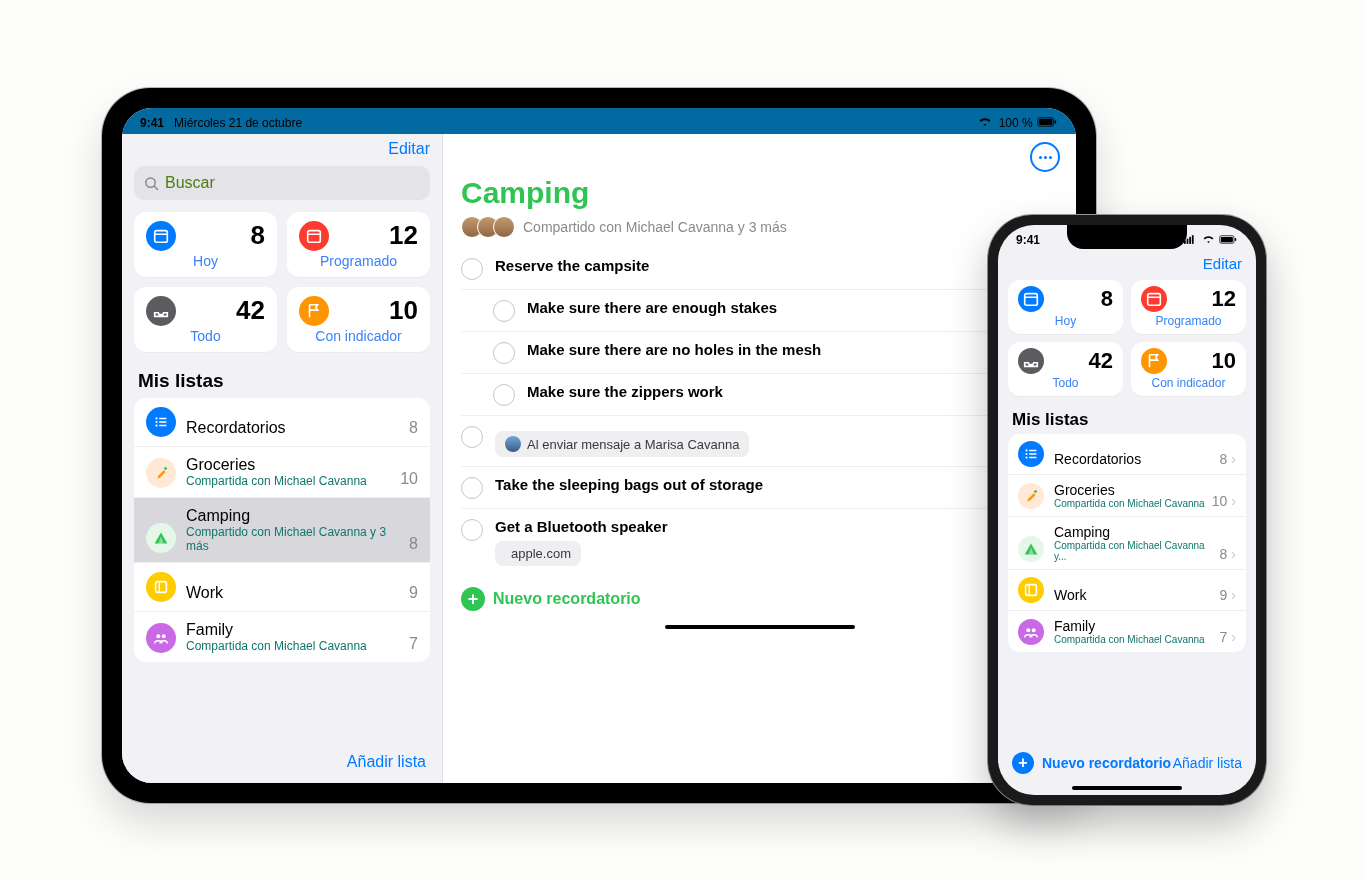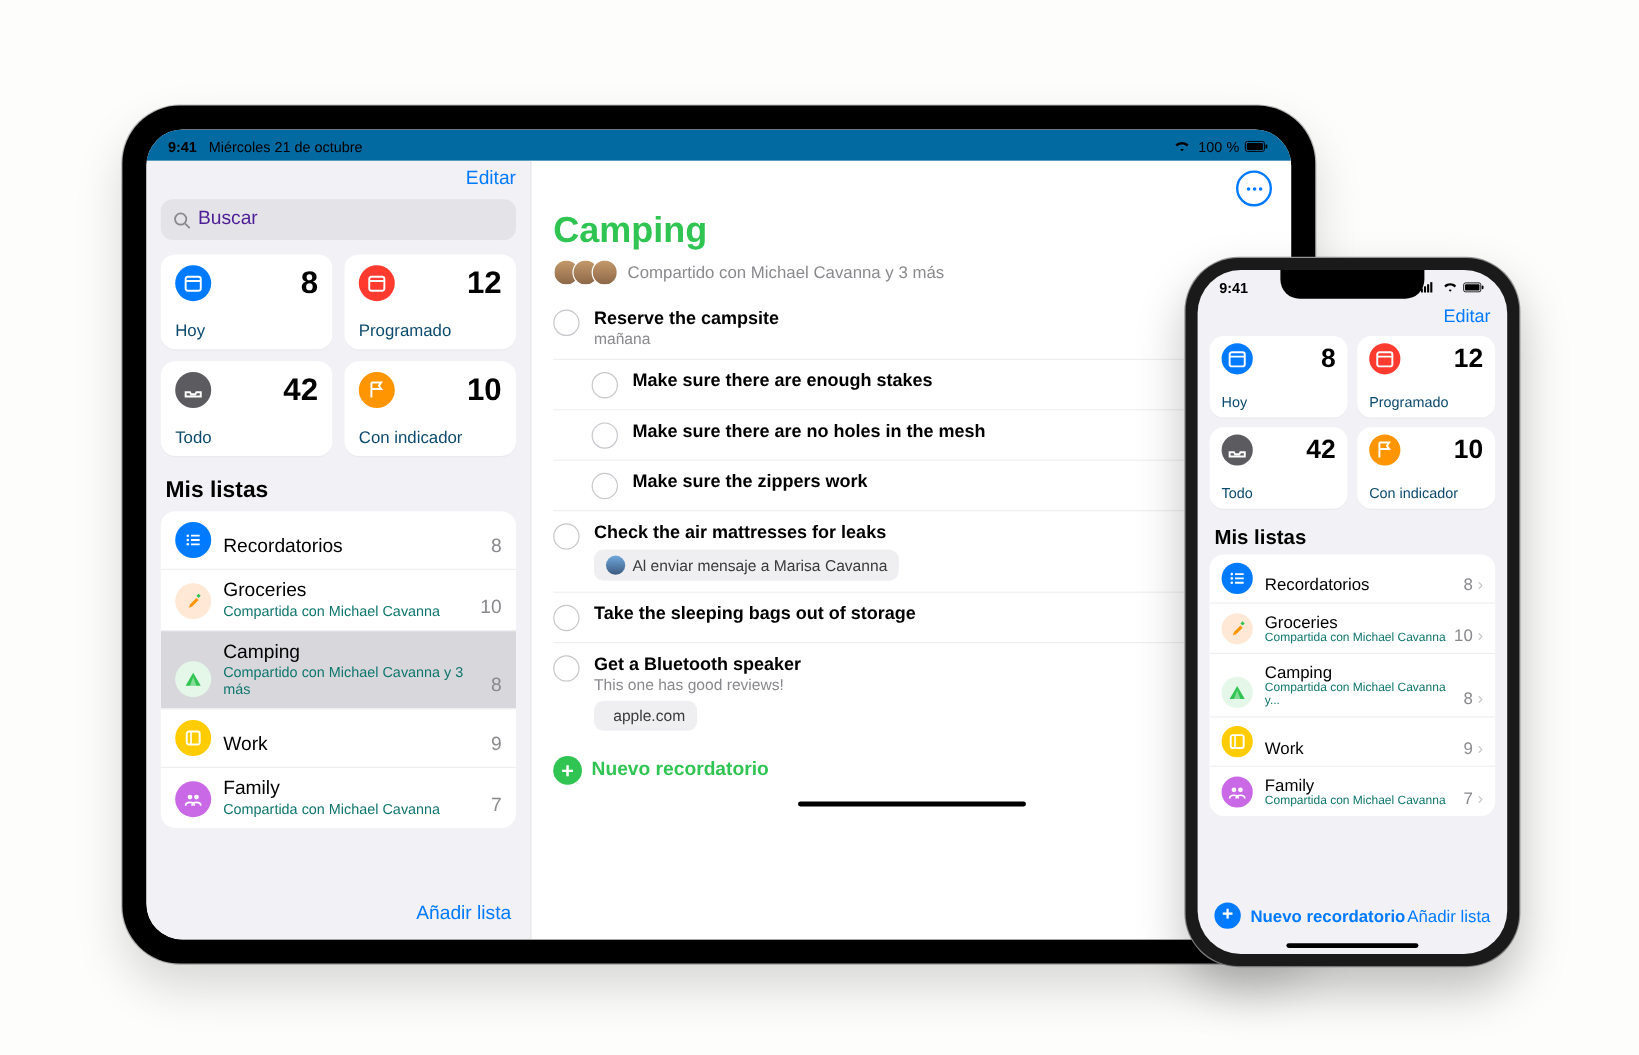--- a/index.html
+++ b/index.html
@@ -50,36 +50,36 @@
     border-right:1px solid #e0e0e4;
   }
   .sb-top{padding:6px 12px 0;text-align:right;}
   .sb-top .editar{color:#007aff;font-size:16px;}
   .search{
     margin:8px 12px;
     background:#e3e3e8;
     border-radius:10px;
     height:34px;
     display:flex;align-items:center;
-    padding:0 10px;color:#4c1d95;font-size:16px;
+    padding:0 10px;color:#4d7c0f;font-size:16px;
   }
   .search svg{margin-right:6px;}
   .cards{
     display:grid;grid-template-columns:1fr 1fr;gap:10px;
     padding:4px 12px;
   }
   .card{
     background:#fff;border-radius:12px;padding:8px 12px 8px;
     box-shadow:0 1px 0 rgba(0,0,0,.03);
   }
   .card-top{display:flex;justify-content:space-between;align-items:center;}
   .circ{width:30px;height:30px;border-radius:50%;display:flex;align-items:center;justify-content:center;}
   .circ svg{width:18px;height:18px;}
   .card-num{font-size:26px;font-weight:700;}
-  .card-lbl{font-size:14px;color:#0c4a6e;margin-top:16px;}
+  .card-lbl{font-size:14px;color:#3b82f6;margin-top:2px;text-align:center;}
   .sec-title{font-size:19px;font-weight:700;padding:14px 16px 6px;}
   .lists{background:#fff;border-radius:12px;margin:0 12px;overflow:hidden;}
   .list-row{
     display:flex;align-items:flex-end;padding:9px 12px;
     border-bottom:1px solid #efeff2;
   }
   .list-row:last-child{border-bottom:none;}
   .list-row.sel{background:#d8d8dc;}
   .licon{width:30px;height:30px;border-radius:50%;flex-shrink:0;display:flex;align-items:center;justify-content:center;margin-right:10px;}
   .licon svg{width:18px;height:18px;}
@@ -336,21 +336,20 @@
               <span></span>
               <span></span>
             </div>
           <span>Compartido con Michael Cavanna y 3 más</span>
         </div>
         <div class="items" id="ipad-items">
             <div class="item ">
        <div class="chk"></div>
        <div class="itxt">
          <div class="ititle">Reserve the campsite</div>
-         <div class="isub">mañana</div>
 
        </div>
      </div>
             <div class="item sub">
        <div class="chk"></div>
        <div class="itxt">
          <div class="ititle">Make sure there are enough stakes</div>
 
        </div>
      </div>
@@ -364,40 +363,38 @@
             <div class="item sub">
        <div class="chk"></div>
        <div class="itxt">
          <div class="ititle">Make sure the zippers work</div>
 
        </div>
      </div>
             <div class="item ">
        <div class="chk"></div>
        <div class="itxt">
-         <div class="ititle">Check the air mattresses for leaks</div>
          
          <div class="chip">
       <span class="av"></span>
       
       Al enviar mensaje a Marisa Cavanna</div>
        </div>
      </div>
             <div class="item ">
        <div class="chk"></div>
        <div class="itxt">
          <div class="ititle">Take the sleeping bags out of storage</div>
 
        </div>
      </div>
             <div class="item ">
        <div class="chk"></div>
        <div class="itxt">
          <div class="ititle">Get a Bluetooth speaker</div>
-         <div class="isub">This one has good reviews!</div>
          <div class="chip">
       
       <span class="apple"></span>
       apple.com</div>
        </div>
      </div>
           </div>
         <div class="main-foot">
           <div class="add-btn">+</div>
           <span class="add-lbl">Nuevo recordatorio</span>

